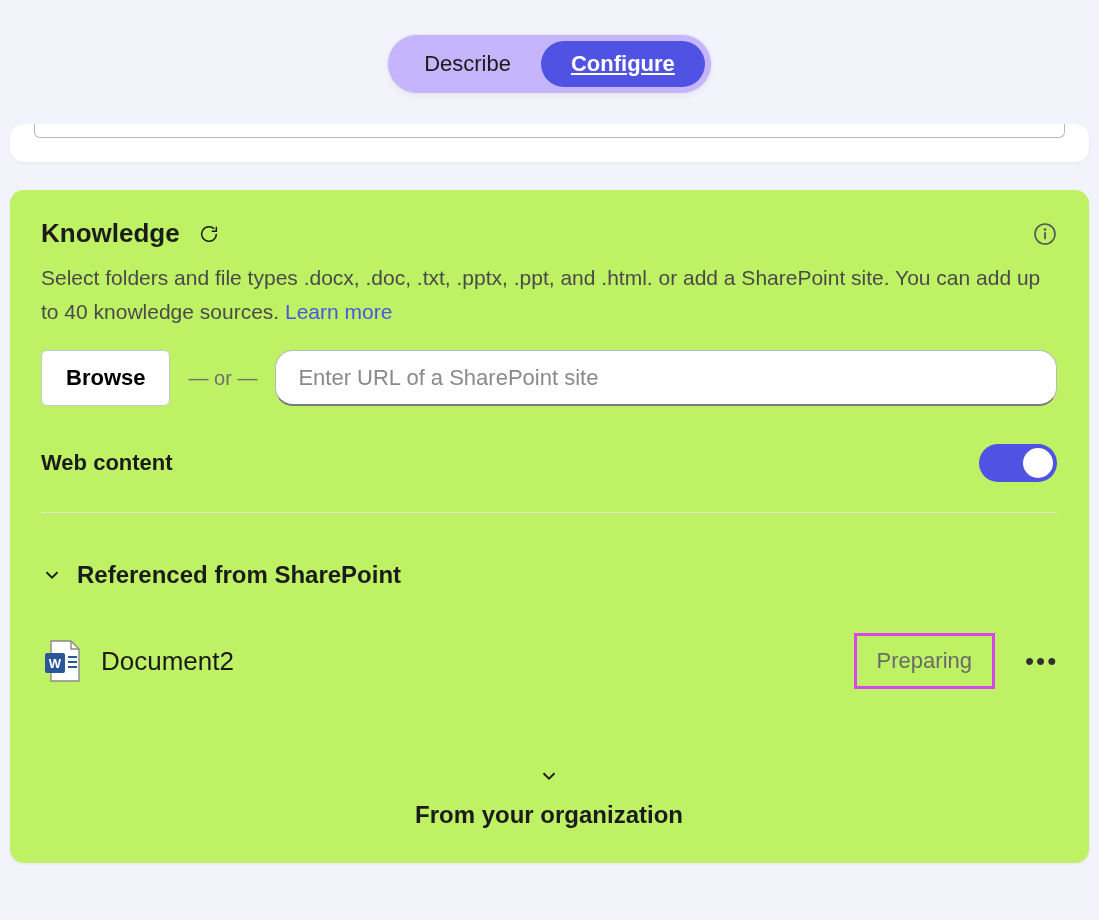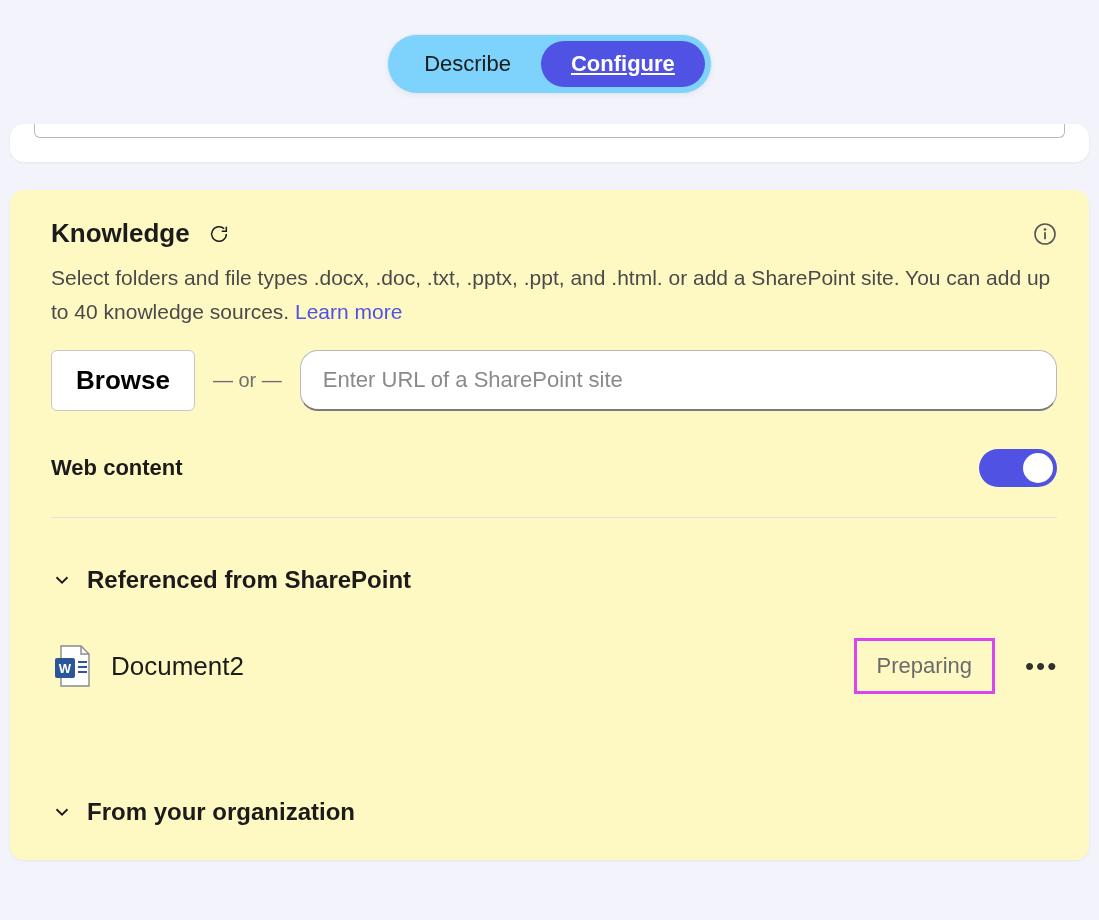--- a/index.html
+++ b/index.html
@@ -15,21 +15,21 @@
     
     .top-toggle-wrap {
       width: 100%;
       display: flex;
       justify-content: center;
       padding-top: 34px;
     }
     .top-toggle {
       display: inline-flex;
       align-items: flex-end;
-      background: #7dd3fc;
+      background: #c4b5fd;
       border: 1px solid #e6e6ef;
       border-radius: 999px;
       padding: 6px;
       box-shadow: 0 2px 6px rgba(0,0,0,0.05);
     }
     .top-toggle button {
       border: none;
       background: transparent;
       font-size: 22px;
       padding: 10px 30px;
@@ -65,23 +65,23 @@
       bottom: 24px;
       height: 16px;
       border: 1px solid #b9b9b9;
       border-top: none;
       border-radius: 0 0 6px 6px;
     }
 
     
     .card {
       margin: 28px 10px 0 10px;
-      background: #fef9c3;
+      background: #bef264;
       border-radius: 14px;
-      padding: 28px 32px 34px 41px;
+      padding: 28px 32px 34px 31px;
       box-shadow: 0 1px 3px rgba(0,0,0,0.06);
     }
 
     .card-head {
       display: flex;
       align-items: center;
       justify-content: space-between;
     }
     .card-head-left {
       display: flex;
@@ -121,21 +121,21 @@
     }
 
     .browse-row {
       display: flex;
       align-items: stretch;
       gap: 18px;
       margin-top: 22px;
     }
     .browse-btn {
       font-family: inherit;
-      font-size: 26px;
+      font-size: 22px;
       font-weight: 700;
       background: #ffffff;
       border: 1px solid #c7c7c7;
       border-radius: 6px;
       padding: 14px 24px;
       cursor: pointer;
     }
     .or-text {
       display: flex;
       align-items: center;
@@ -230,21 +230,22 @@
       width: 32px;
       text-align: center;
       font-size: 26px;
       color: #303030;
       letter-spacing: 2px;
       cursor: pointer;
       margin-left: 12px;
     }
 
     .collapse-section.second {
-      margin-top: 104px;
+      margin-top: 76px;
+      flex-direction: column;
     }
   </style>
 </head>
 <body>
 
 <div class="top-toggle-wrap">
   <div class="top-toggle">
     <button class="describe">Describe</button>
     <button class="configure">Configure</button>
   </div>

